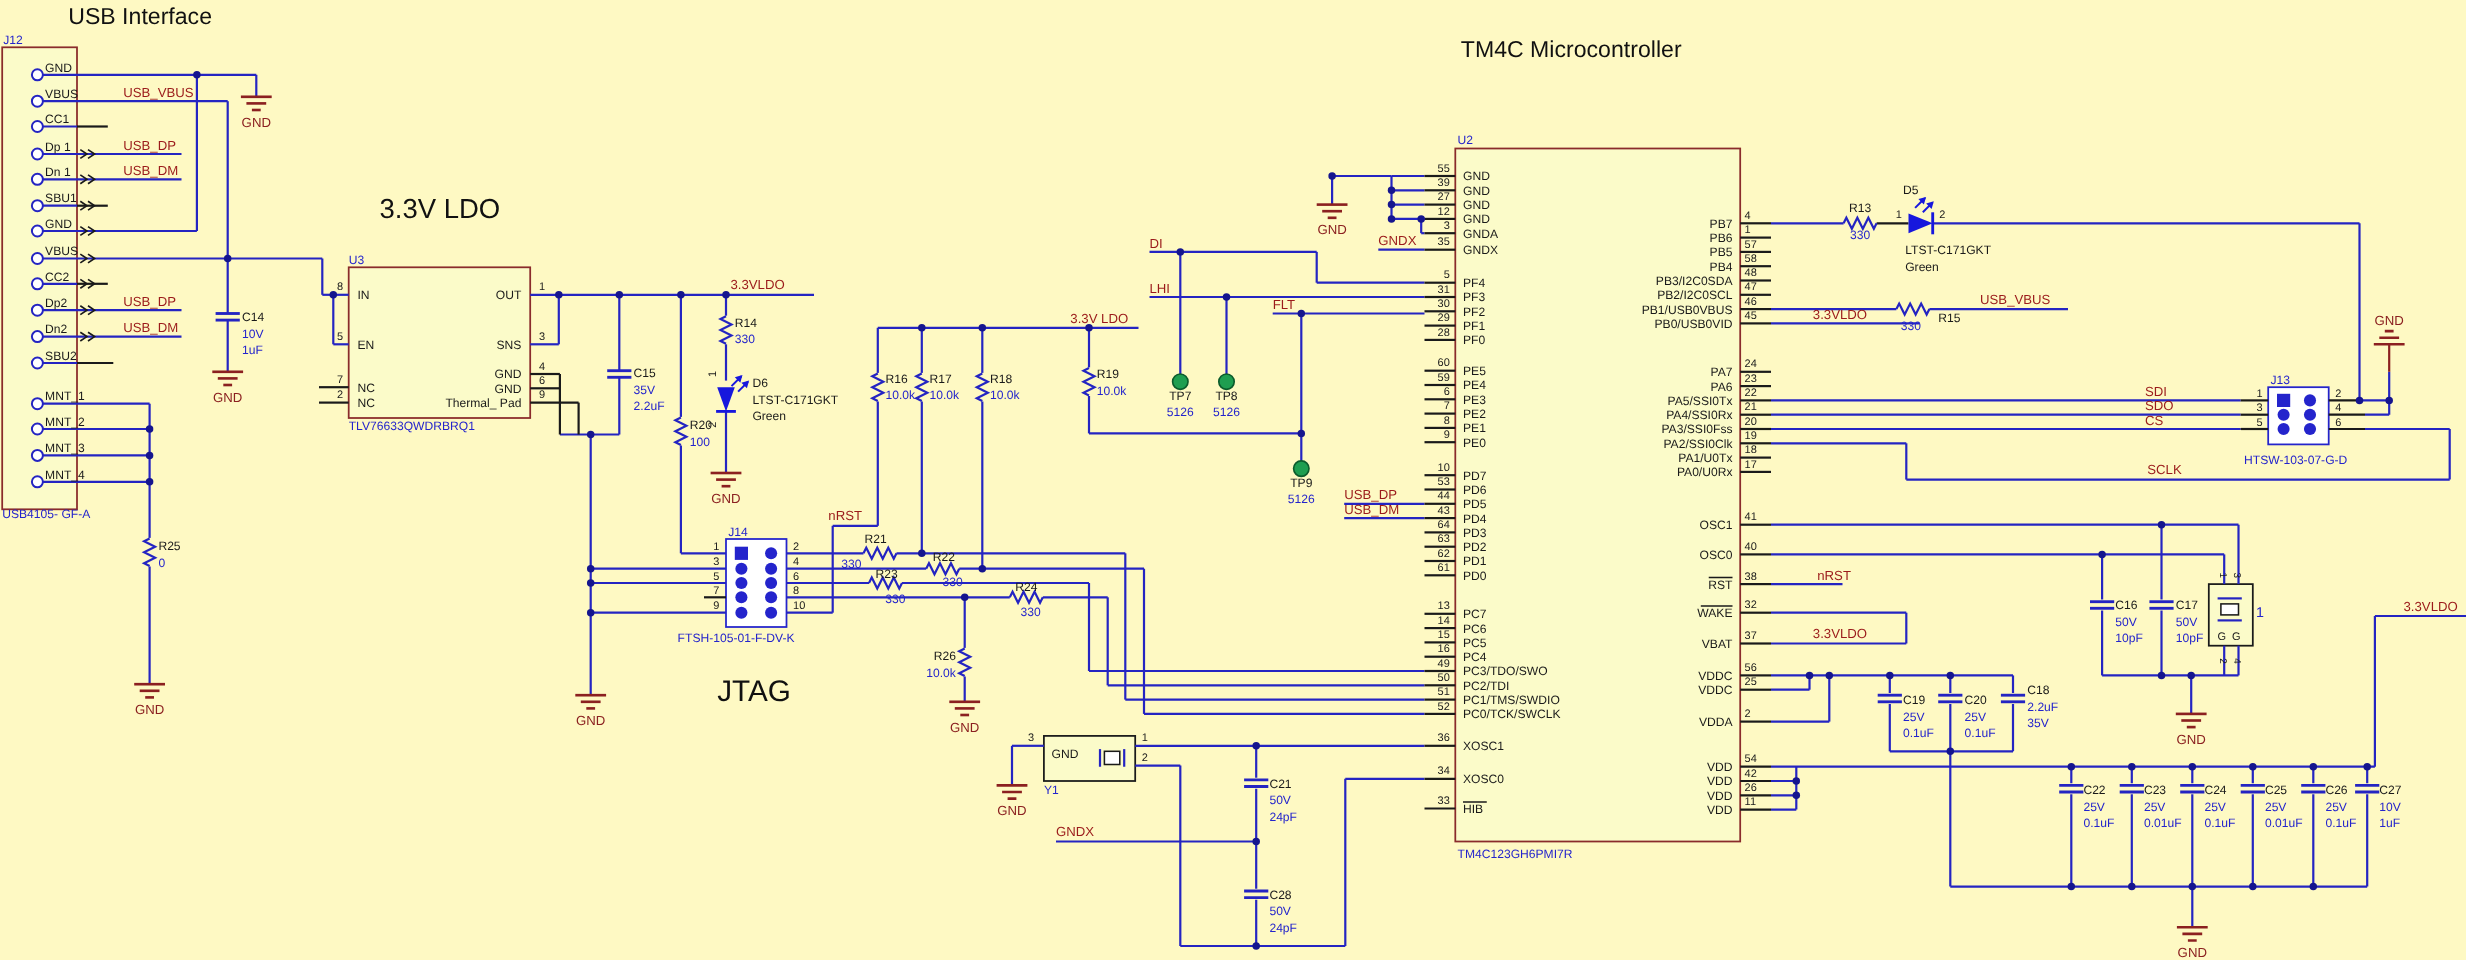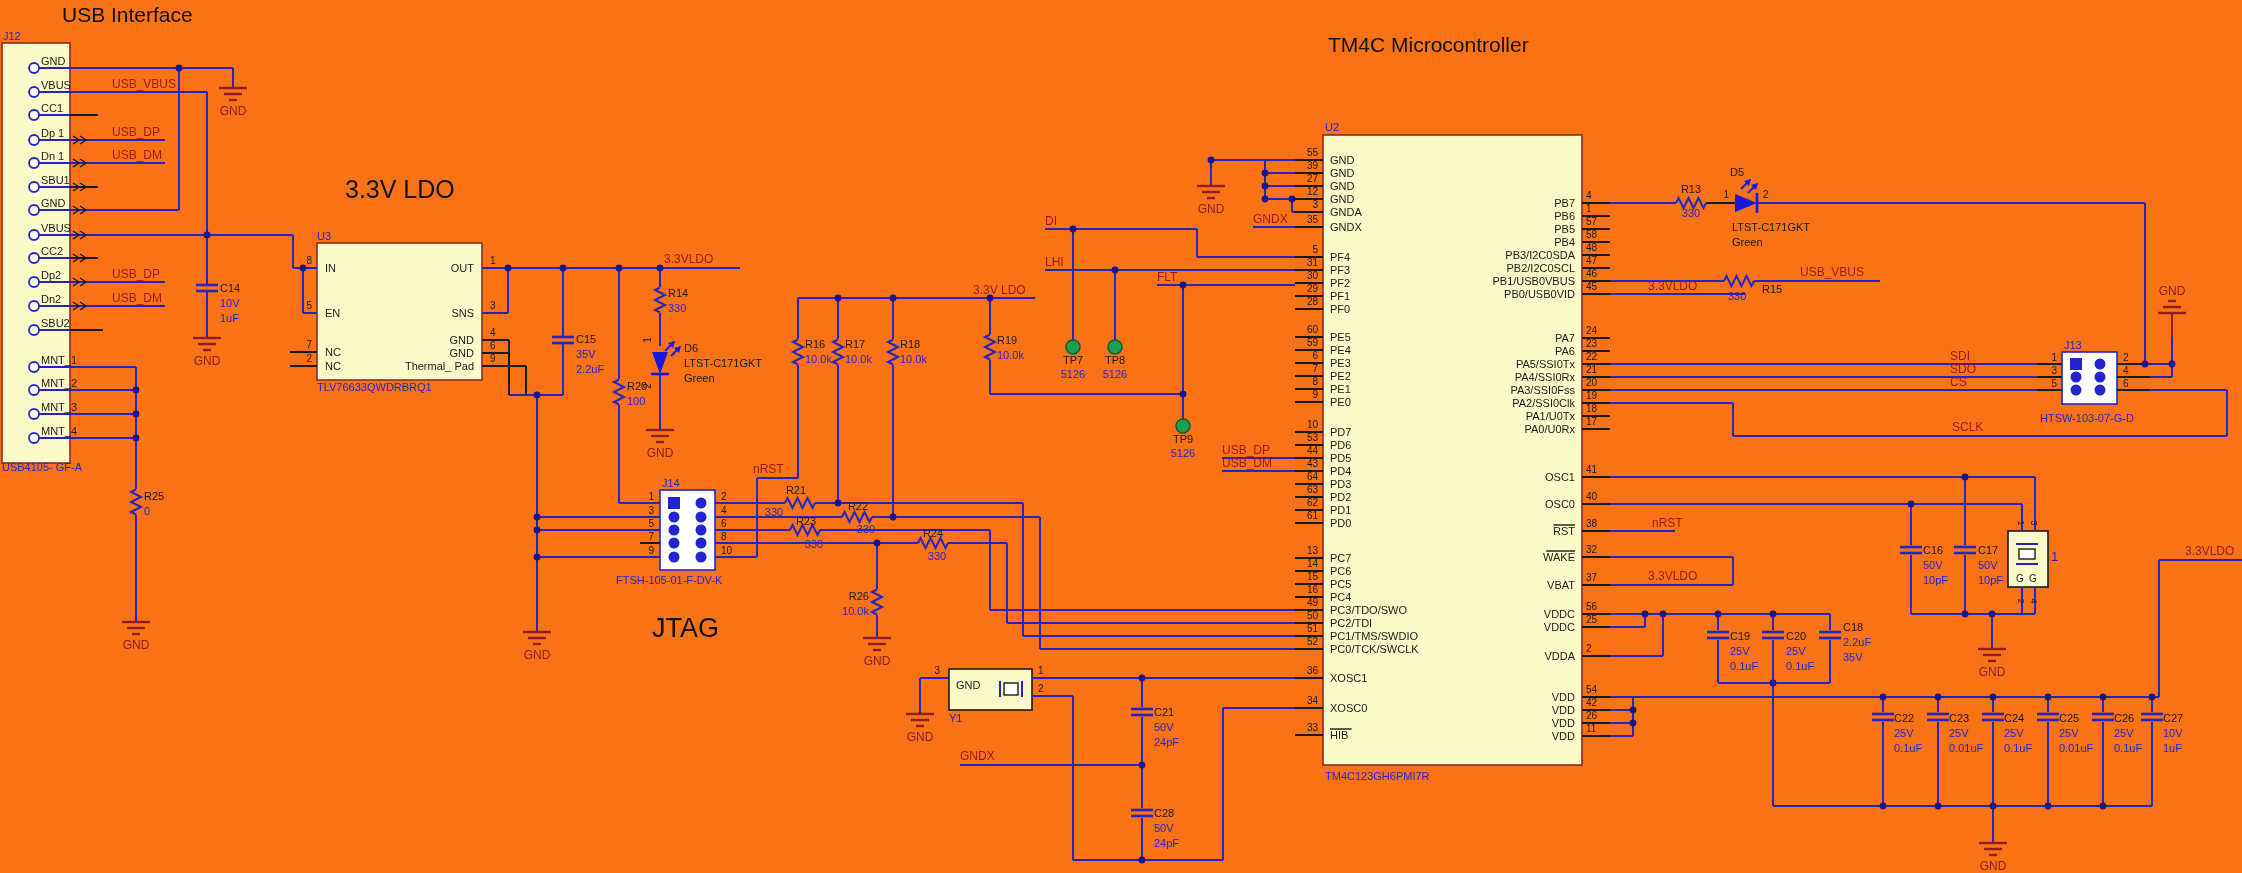--- a/index.html
+++ b/index.html
@@ -1,16 +1,16 @@
 <!DOCTYPE html>
 <html><head>
 <meta charset="utf-8">
 <style>
   html,body{margin:0;padding:0;background:#fff;}
-  #wrap{position:relative;width:2242px;height:873px;background:#f97316;overflow:hidden;}
+  #wrap{position:relative;width:2242px;height:873px;background:#fef9c3;overflow:hidden;}
   svg{display:block;}
   text{font-family:"Liberation Sans","DejaVu Sans",sans-serif;}
   .tb{fill:#1a1a1a}.tv{fill:#2424cc}.tn{fill:#9b1b1b}.tg{fill:#8b2020}
   .title{fill:#111;}
 </style>
 </head>
 <body>
 
 <div id="wrap">
 <svg id="sch" width="2242" height="873" viewBox="0 0 2242 873">

